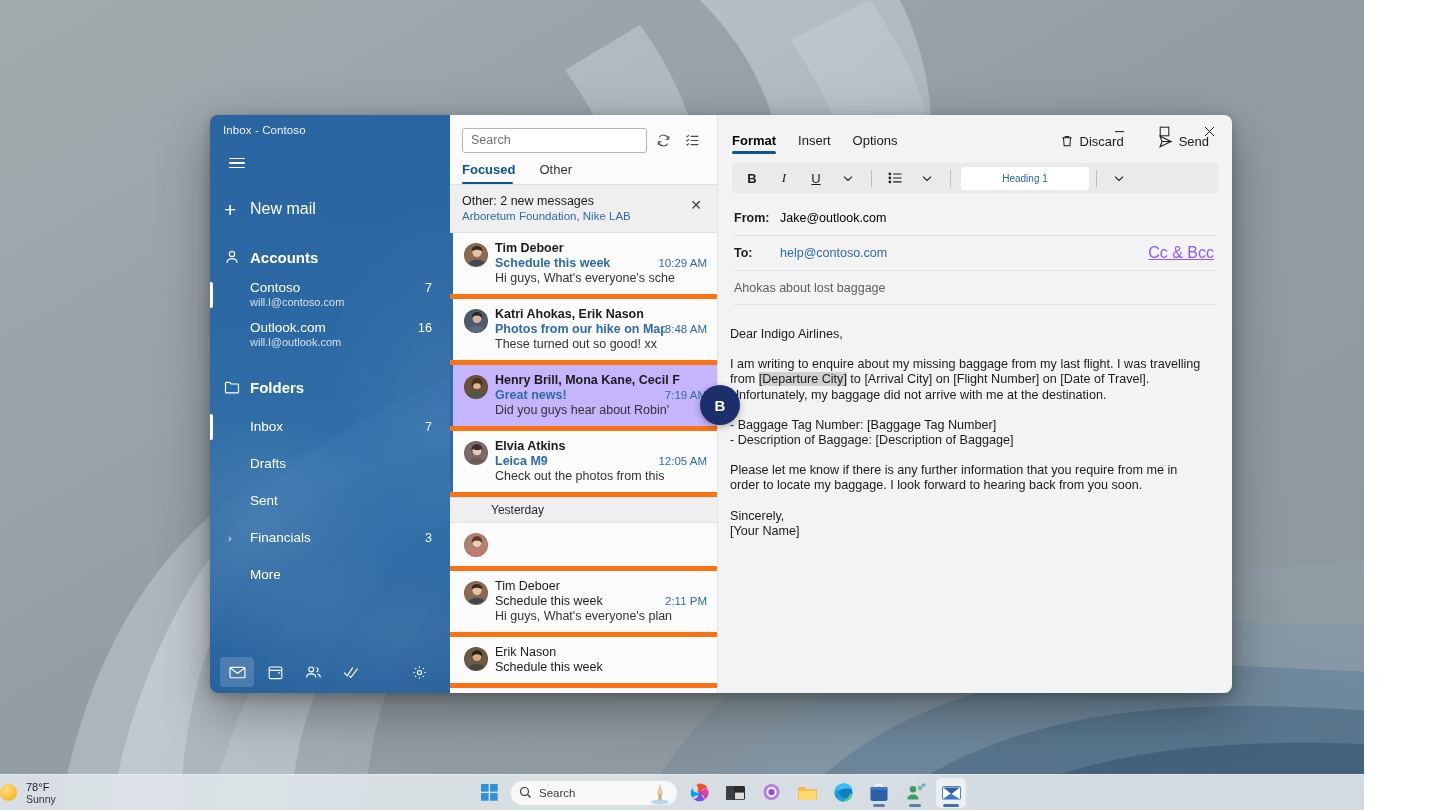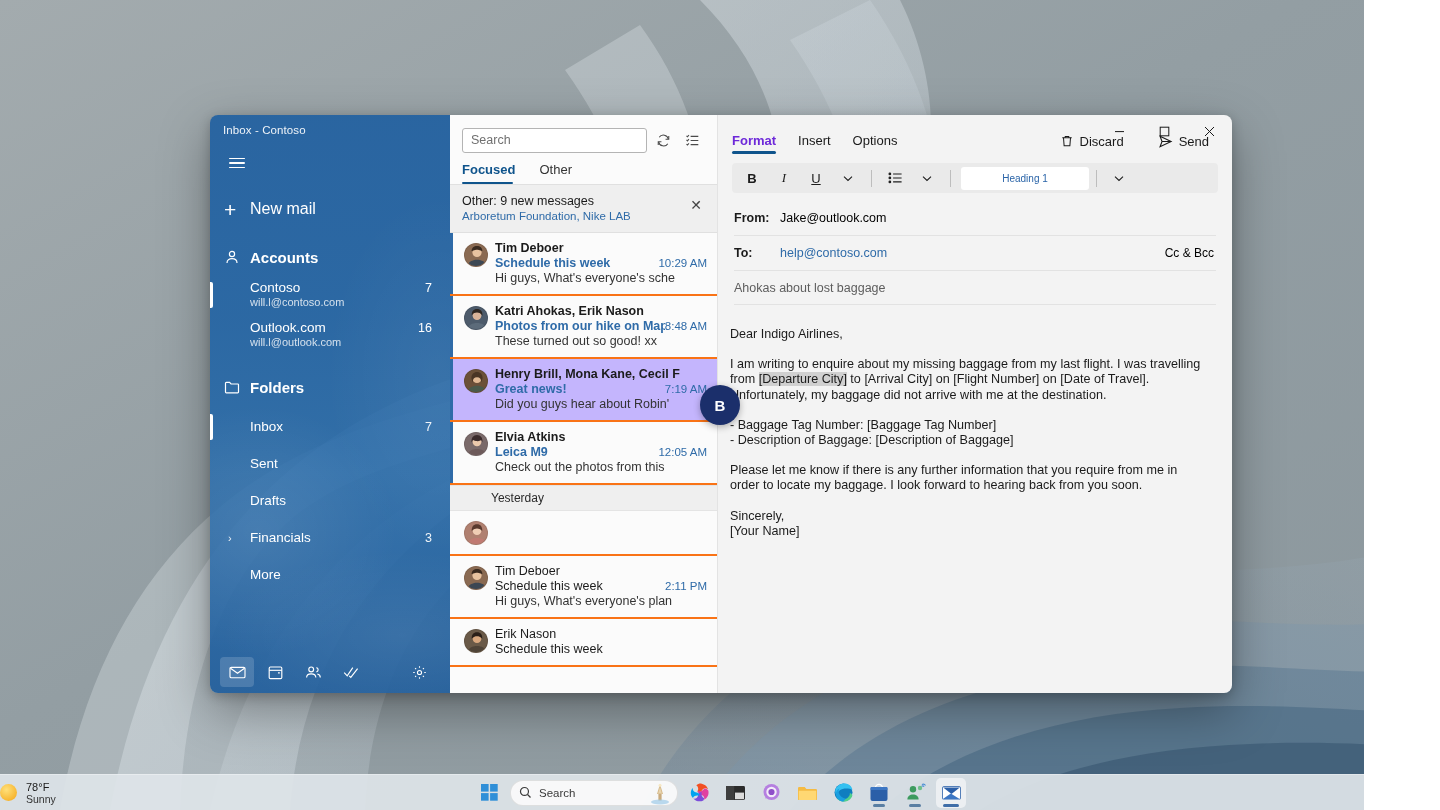--- a/index.html
+++ b/index.html
@@ -144,21 +144,21 @@
   .ob-close { font-size: 14px; color: #444; padding: 4px 3px 0 0; line-height: 1; }
 
   .day-head {
     background: #efefef; font-size: 12px; color: #2a2a2a;
     padding: 5px 0 5px 41px;
     border-top: 1px solid #e4e4e4; border-bottom: 1px solid #e4e4e4;
   }
   .msg {
     position: relative; display: flex;
     padding: 8px 10px 9px 10px;
-    border-bottom: 2px solid #f97316;
+    border-bottom: 5px solid #f97316;
     background: #fbfbfb;
   }
   .msg.unread::before {
     content: ""; position: absolute; left: 0; top: 0; bottom: 0;
     width: 3px; background: #2f6ba8;
   }
   .msg.selected { background: #c4b5fd; }
   .msg.selected::before { background: #2f6ba8; }
   .avatar {
     width: 24px; height: 24px; border-radius: 50%;
@@ -203,21 +203,21 @@
   }
 
   #ribbon-tabs {
     display: flex; align-items: center;
     padding: 12px 16px 0 14px; height: 44px;
   }
   .rtab {
     font-size: 13px; color: #1a1a1a; margin-right: 22px;
     position: relative; padding-bottom: 6px;
   }
-  .rtab.active { color: #6d28d9; font-weight: 600; }
+  .rtab.active { color: #000000; font-weight: 600; }
   .rtab.active::after {
     content: ""; position: absolute; left: 0; right: 0; bottom: 0;
     height: 2.5px; background: #0f548c; border-radius: 2px;
   }
   .ract {
     display: flex; align-items: center; gap: 6px;
     font-size: 13px; color: #1a1a1a; margin-left: 20px;
     padding: 4px 7px; border-radius: 4px; margin-bottom: 4px;
   }
 
@@ -240,21 +240,21 @@
 
   .field-row {
     display: flex; align-items: center;
     margin: 0 16px; height: 35px;
     border-bottom: 1px solid #e2e2e2;
     font-size: 12.5px;
   }
   .flabel { width: 36px; font-weight: 700; color: #1a1a1a; }
   .fvalue { color: #000000; flex: 1; }
   .fvalue.link { color: #2f6ba8; }
-  #ccbcc { color: #000000; font-size: 12px; padding-right: 2px; }
+  #ccbcc { color: #8b5cf6; font-size: 16px; padding-right: 2px; text-decoration: underline; }
   #subject-row {
     margin: 0 16px; height: 34px; display: flex; align-items: center;
     font-size: 12.5px; color: #5d5d5d;
     border-bottom: 1px solid #e2e2e2;
   }
 
   #body-area {
     flex: 1; padding: 22px 22px 10px 12px;
     font-size: 12.6px; line-height: 15.2px; color: #1b1b1b;
     overflow: hidden;
@@ -414,24 +414,24 @@
       </div>
 
       <div style="position:relative">
         <div class="sel-bar" style="top:6px"></div>
         <div class="nav-row folder-row">
           <div class="lbl">Inbox</div>
           <div class="cnt">7</div>
         </div>
       </div>
       <div class="nav-row folder-row">
+        <div class="lbl">Drafts</div>
+      </div>
+      <div class="nav-row folder-row">
         <div class="lbl">Sent</div>
-      </div>
-      <div class="nav-row folder-row">
-        <div class="lbl">Drafts</div>
       </div>
       <div class="nav-row folder-row">
         <span class="chev">›</span>
         <div class="lbl">Financials</div>
         <div class="cnt">3</div>
       </div>
       <div class="nav-row folder-row">
         <div class="lbl">More</div>
       </div>
 
@@ -492,21 +492,21 @@
         </div>
       </div>
 
       <div id="pivot-row">
         <div class="pivot active">Focused</div>
         <div class="pivot">Other</div>
       </div>
 
       <div id="other-banner">
         <div class="txt">
-          <div class="ob-title">Other: 9 new messages</div>
+          <div class="ob-title">Other: 2 new messages</div>
           <div class="ob-sub">Arboretum Foundation, Nike LAB</div>
         </div>
         <div class="ob-close">✕</div>
       </div>
 
       <div class="msg unread">
         <div class="avatar" style="background:#8a6a52">
           <svg width="24" height="24" viewBox="0 0 24 24">
               <circle cx="12" cy="8.4" r="4.6" fill="#e8c3a0"></circle>
               <path d="M2 24c0-5.4 4.6-8.2 10-8.2S22 18.6 22 24z" fill="#3c4753"></path>

